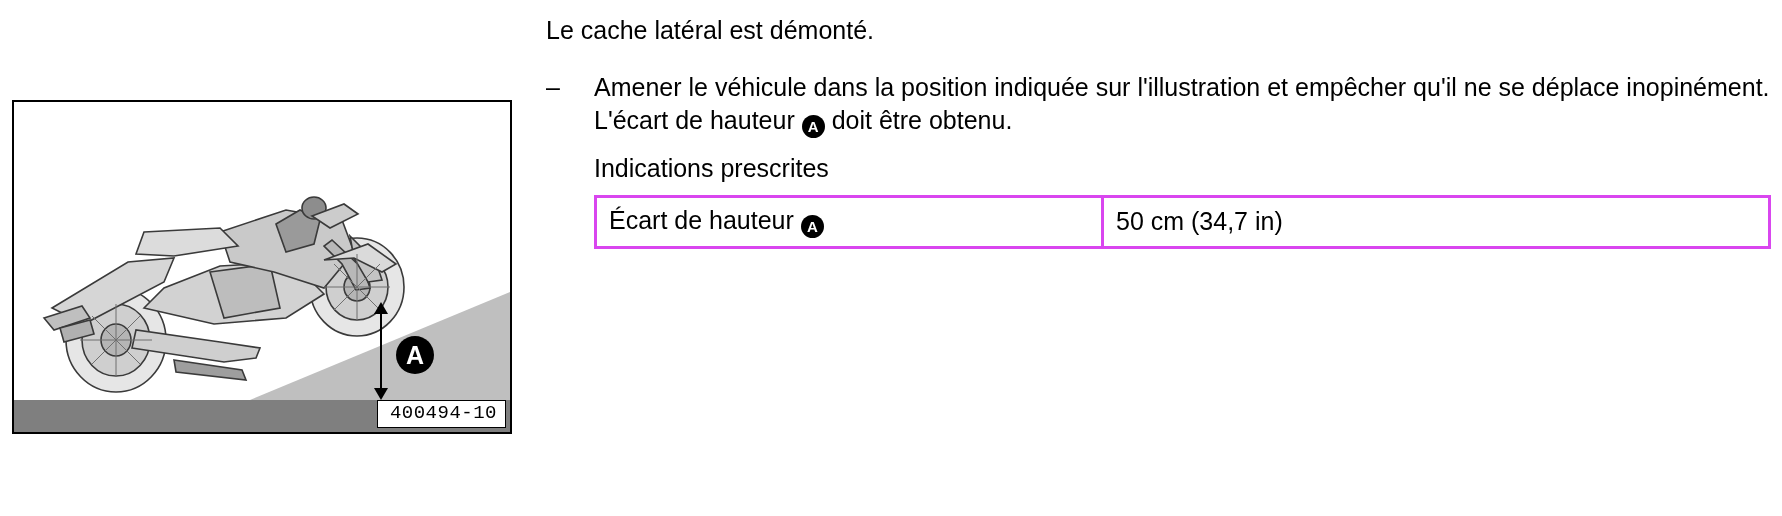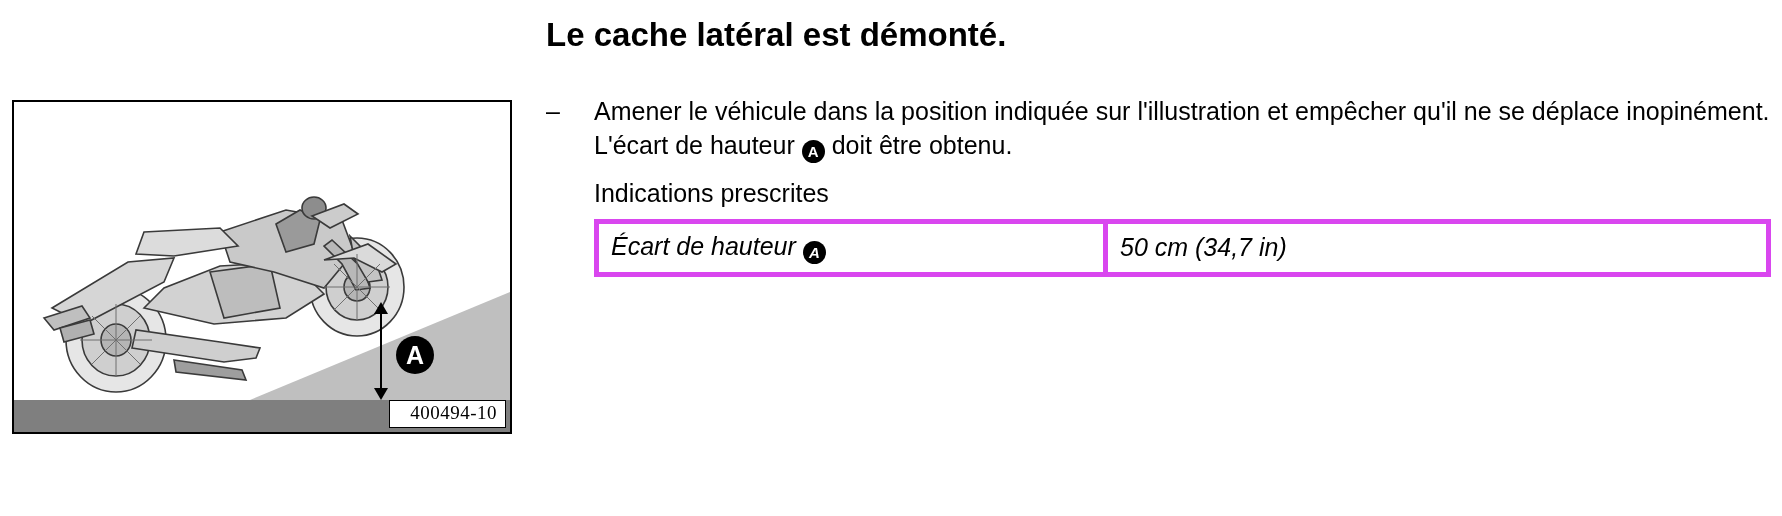--- a/index.html
+++ b/index.html
@@ -59,22 +59,22 @@
     height: 32px;
     background: #7f7f7f;
   }
   .fig-id {
     position: absolute;
     right: 4px;
     bottom: 4px;
     background: #ffffff;
     border: 1px solid #000000;
     font-size: 19px;
-    font-family: Liberation Serif, serif;
-    padding: 2px 8px 3px 20px;
+    font-family: Liberation Mono, monospace;
+    padding: 2px 8px 3px 12px;
     letter-spacing: 0.5px;
     line-height: 1.1;
   }
 
   
   .dim-arrow {
     position: absolute;
     left: 364px;
     top: 200px;
     width: 6px;
@@ -151,24 +151,23 @@
     top: 14px;
     width: 1225px;
   }
   h1.section-title {
     font-size: 25px;
     font-weight: bold;
     margin: 0 0 6px 0;
     line-height: 1.25;
   }
   p.condition-text {
-    font-size: 33px;
-    margin: 0 0 38px 0;
+    font-size: 25px;
+    margin: 0 0 24px 0;
     line-height: 1.3;
-    font-weight: bold;
   }
   .bullet-row {
     display: flex;
     align-items: flex-start;
     margin: 0 0 14px 0;
   }
   .bullet-dash {
     width: 48px;
     flex: 0 0 48px;
     font-size: 25px;
@@ -185,26 +184,25 @@
     line-height: 1.3;
   }
 
   table.spec-table {
     margin-left: 48px;
     border-collapse: collapse;
     width: 1177px;
     table-layout: fixed;
   }
   table.spec-table td {
-    border: 5px solid #d946ef;
+    border: 3px solid #d946ef;
     font-size: 25px;
     padding: 6px 12px 8px 12px;
     line-height: 1.3;
     vertical-align: middle;
-    font-style: italic;
   }
   table.spec-table td.col-label { width: 480px; }
 </style>
 </head>
 <body>
 
 <div class="page">
 
   <div class="figure-block">
     <div class="fig-inner">

